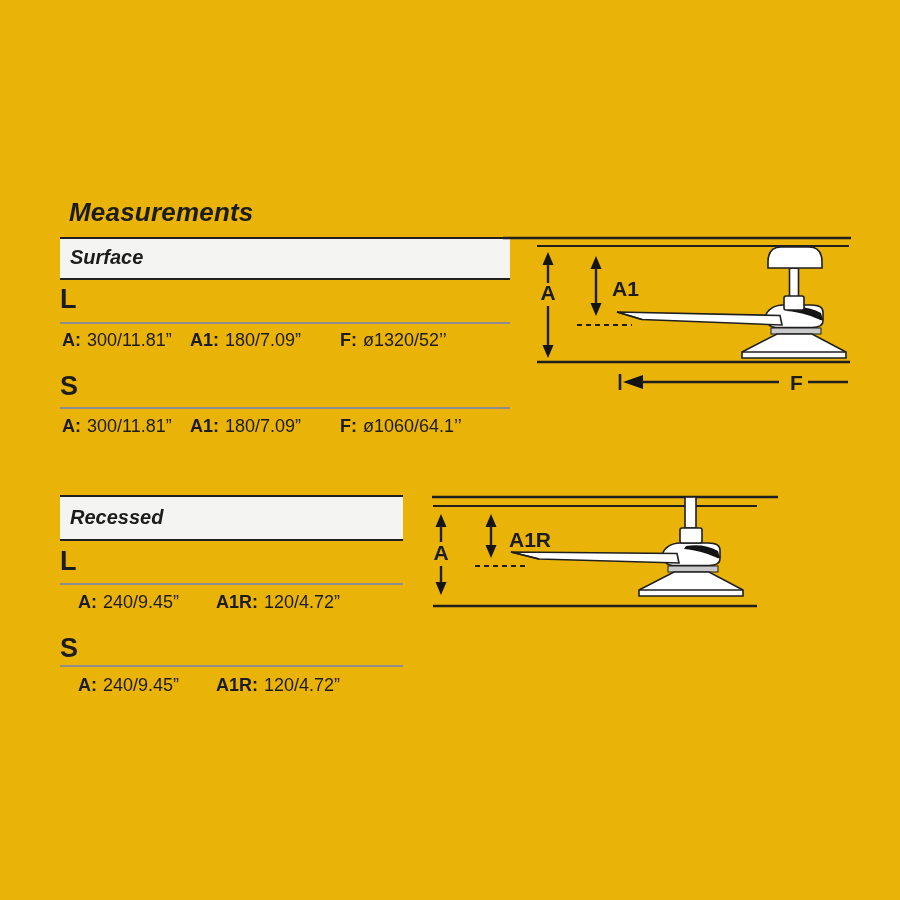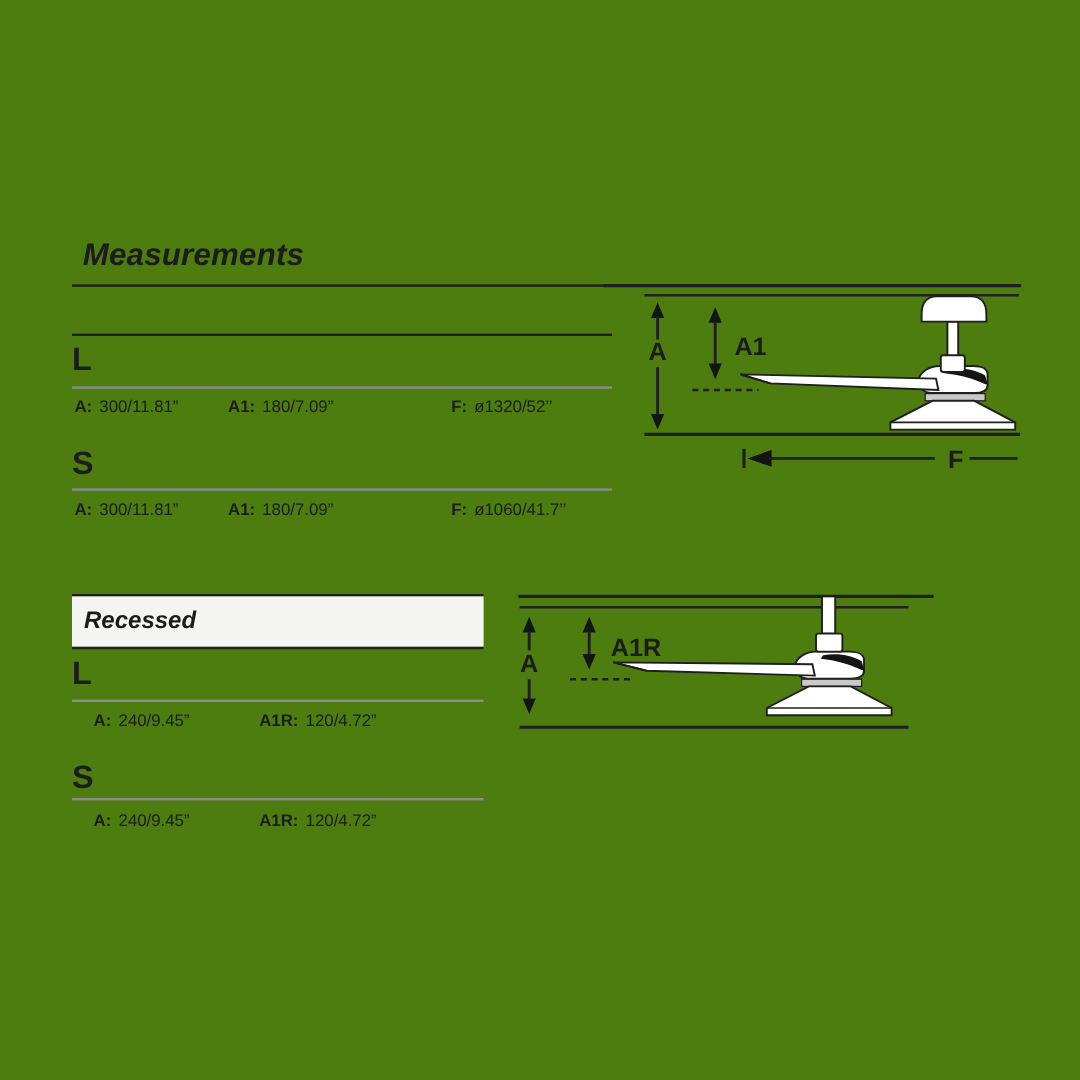--- a/index.html
+++ b/index.html
@@ -1,47 +1,47 @@
 <!DOCTYPE html>
 <html><head>
 <meta charset="utf-8">
 <style>
   html,body{margin:0;padding:0;background:#fff;}
-  .page{position:relative;width:900px;height:900px;background:#4d7c0f;overflow:hidden;
+  .page{position:relative;width:900px;height:900px;background:#eab308;overflow:hidden;
         font-family:"Liberation Sans", sans-serif;color:#1c1c1c;}
   .abs{position:absolute;}
 
   .title{position:absolute;left:69px;top:197px;font-size:26px;font-weight:bold;
          font-style:italic;letter-spacing:.2px;}
 
   .spec{position:absolute;}
   .spec .hr{position:absolute;left:0;right:0;height:2px;background:#1f1f1f;}
   .spec .hr.gray{background:#8d8d8d;height:2px;}
   .spec .sec-head{position:absolute;left:0;right:0;height:39px;background:#f4f4f3;}
   .spec .sec-head span{position:absolute;left:10px;top:7px;font-size:20px;
         font-weight:bold;font-style:italic;}
   .spec .size-label{position:absolute;left:0;font-size:27px;font-weight:bold;line-height:30px;}
-  .spec .meas-row{position:absolute;left:0;right:0;height:24px;font-size:14px;}
+  .spec .meas-row{position:absolute;left:0;right:0;height:24px;font-size:18px;}
   .spec .meas{position:absolute;top:0;white-space:nowrap;}
   .spec .ml{font-weight:bold;margin-right:6px;}
 
   
   .surface-table{left:60px;top:237px;width:450px;height:210px;}
   .surface-table .r1{top:0;}
   .surface-table .sec-head{top:2px;}
   .surface-table .r2{top:41px;}
   .surface-table .sizeL{top:47px;}
   .surface-table .r3{top:85px;}
   .surface-table .rowL{top:93px;}
   .surface-table .sizeS{top:134px;}
   .surface-table .r4{top:170px;}
   .surface-table .rowS{top:179px;}
   .surface-table .meas:nth-child(1){left:2px;}
   .surface-table .meas:nth-child(2){left:130px;}
-  .surface-table .meas:nth-child(3){left:280px;margin-left:36px;}
+  .surface-table .meas:nth-child(3){left:280px;}
 
   
   .recessed-table{left:60px;top:495px;width:343px;height:215px;}
   .recessed-table .r1{top:0;}
   .recessed-table .sec-head{top:2px;height:42px;}
   .recessed-table .sec-head span{top:9px;}
   .recessed-table .r2{top:44px;}
   .recessed-table .sizeL{top:51px;}
   .recessed-table .r3{top:88px;}
   .recessed-table .rowL{top:97px;}
@@ -61,36 +61,39 @@
 </style>
 </head>
 <body>
 
 <div class="page">
 
   <div class="title">Measurements</div>
 
   <div class="spec surface-table">
     <div class="hr r1"></div>
+    <div class="sec-head">
+      <span>Surface</span>
+    </div>
     <div class="hr r2"></div>
 
     <div class="size-label sizeL">L</div>
     <div class="hr gray r3"></div>
     <div class="meas-row rowL">
       <span class="meas"><span class="ml">A:</span><span class="mv">300/11.81”</span></span>
       <span class="meas"><span class="ml">A1:</span><span class="mv">180/7.09”</span></span>
       <span class="meas"><span class="ml">F:</span><span class="mv">ø1320/52’’</span></span>
     </div>
 
     <div class="size-label sizeS">S</div>
     <div class="hr gray r4"></div>
     <div class="meas-row rowS">
       <span class="meas"><span class="ml">A:</span><span class="mv">300/11.81”</span></span>
       <span class="meas"><span class="ml">A1:</span><span class="mv">180/7.09”</span></span>
-      <span class="meas"><span class="ml">F:</span><span class="mv">ø1060/41.7’’</span></span>
+      <span class="meas"><span class="ml">F:</span><span class="mv">ø1060/64.1’’</span></span>
     </div>
   </div>
 
   <svg class="abs" style="left:500px;top:228px;" width="400" height="172" viewBox="0 0 400 172">
 
     <line class="ln" x1="3" y1="10" x2="351" y2="10" stroke-width="2.6"></line>
     <line class="ln" x1="37" y1="18" x2="349" y2="18" stroke-width="2"></line>
 
     <g>
       <polygon class="blk" points="48,24 42.5,37 53.5,37"></polygon>

